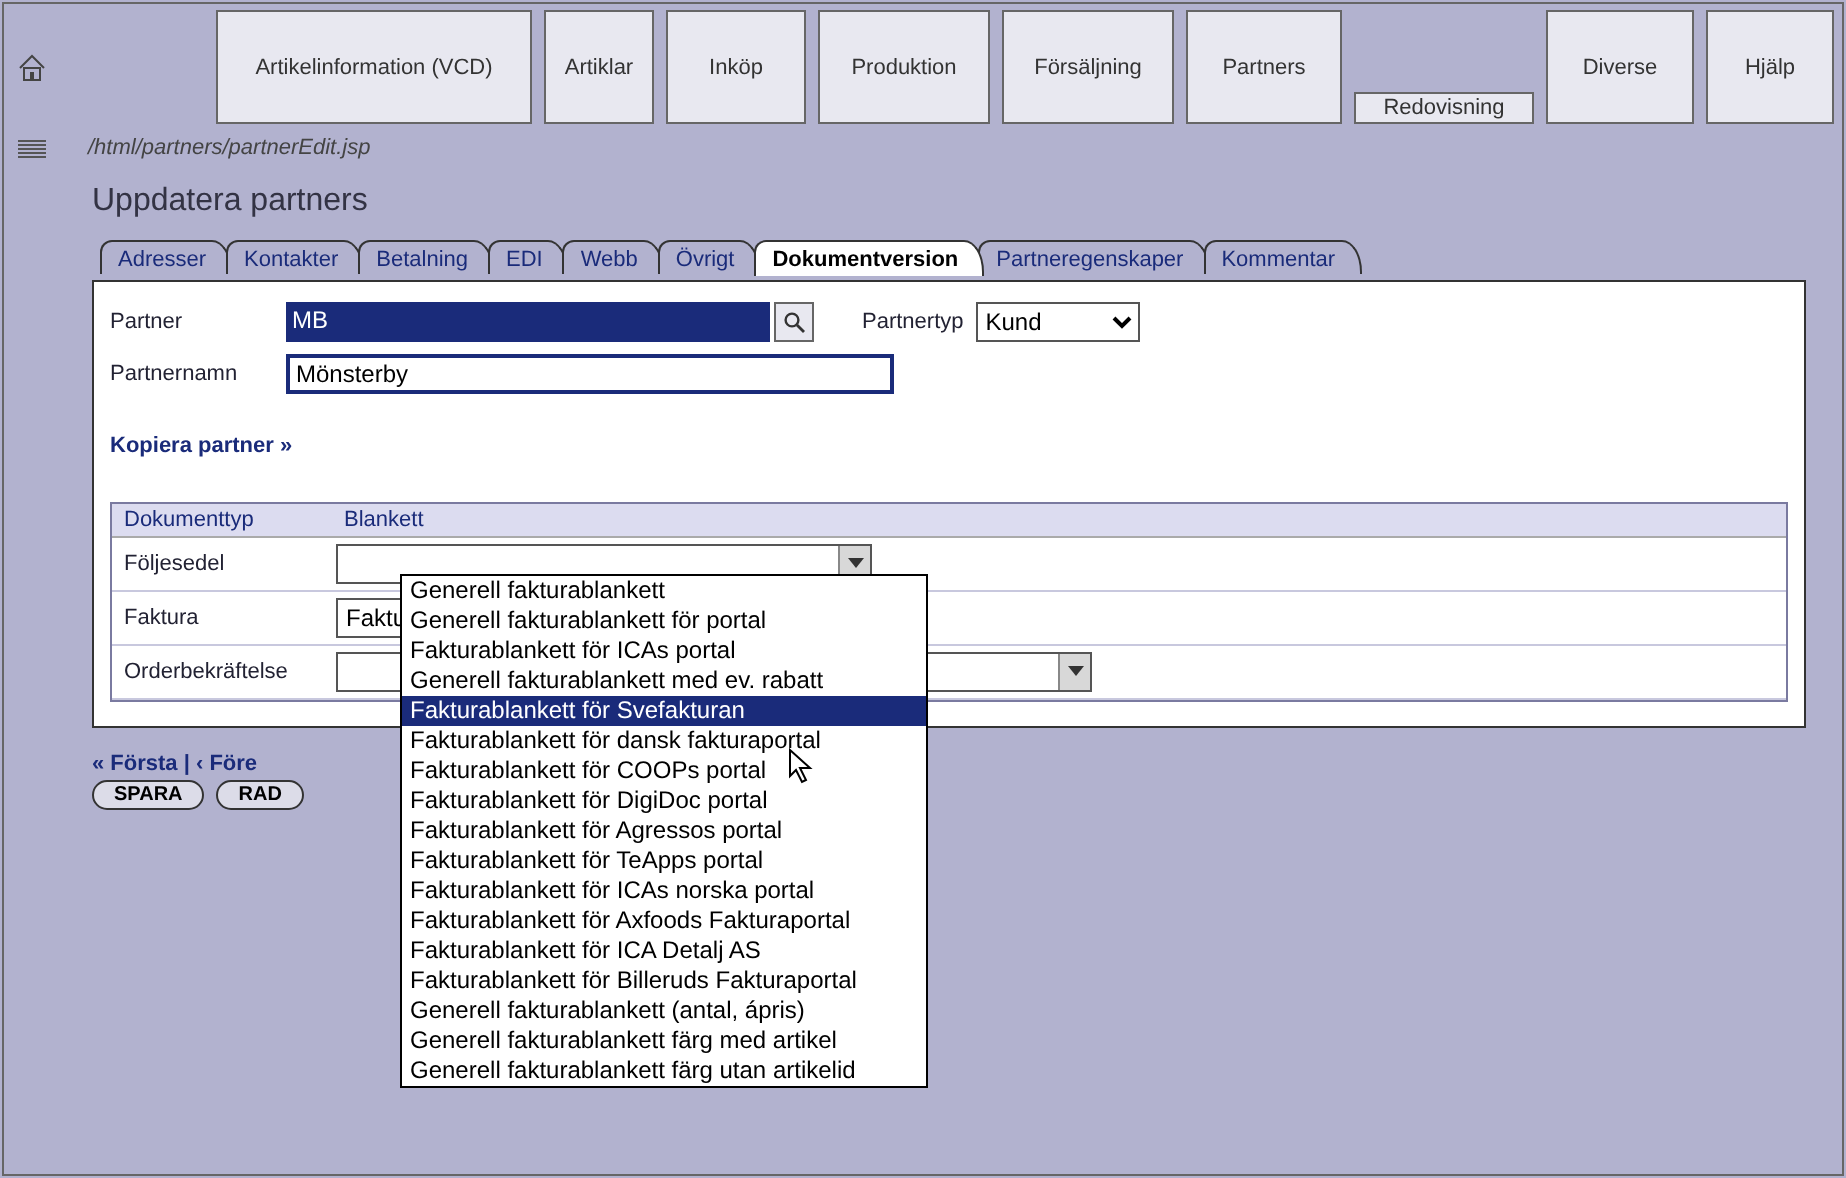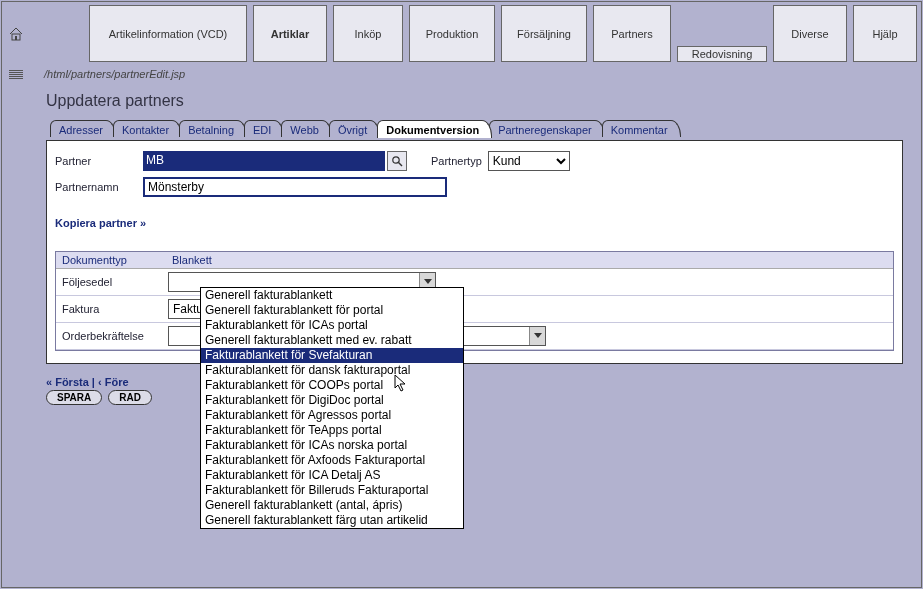--- a/index.html
+++ b/index.html
@@ -272,21 +272,21 @@
   <div class="top-row">
     <div class="home-icon">
       <svg width="16" height="14" viewBox="0 0 16 14">
         <path d="M2 7 L8 1 L14 7" fill="none" stroke="#444" stroke-width="1"></path>
         <rect x="4" y="7" width="8" height="6" fill="none" stroke="#444"></rect>
         <rect x="7" y="9" width="2" height="4" fill="#444"></rect>
       </svg>
     </div>
     <div class="top-buttons" id="top-buttons">
         <button class="top-btn" style="width: 158px;">Artikelinformation (VCD)</button>
-        <button class="top-btn" style="width: 74px; font-weight: bold;">Artiklar</button>
+        <button class="top-btn" style="width: 55px;">Artiklar</button>
         <button class="top-btn" style="width: 70px;">Inköp</button>
         <button class="top-btn" style="width: 86px;">Produktion</button>
         <button class="top-btn" style="width: 86px;">Försäljning</button>
         <button class="top-btn" style="width: 78px;">Partners</button>
         <button class="top-btn" style="width: 90px; margin-top: 41px;">Redovisning</button>
         <button class="top-btn" style="width: 74px;">Diverse</button>
         <button class="top-btn" style="width: 64px;">Hjälp</button>
       </div>
   </div>
 
@@ -403,20 +403,21 @@
       <div class="opt">Fakturablankett för dansk fakturaportal</div>
       <div class="opt">Fakturablankett för COOPs portal</div>
       <div class="opt">Fakturablankett för DigiDoc portal</div>
       <div class="opt">Fakturablankett för Agressos portal</div>
       <div class="opt">Fakturablankett för TeApps portal</div>
       <div class="opt">Fakturablankett för ICAs norska portal</div>
       <div class="opt">Fakturablankett för Axfoods Fakturaportal</div>
       <div class="opt">Fakturablankett för ICA Detalj AS</div>
       <div class="opt">Fakturablankett för Billeruds Fakturaportal</div>
       <div class="opt">Generell fakturablankett (antal, ápris)</div>
+      <div class="opt">Generell fakturablankett färg med artikel</div>
       <div class="opt">Generell fakturablankett färg utan artikelid</div>
     </div>
 
   <div class="cursor-arrow">
     <svg width="14" height="20" viewBox="0 0 14 20">
       <path d="M1 1 L1 14 L4 11 L7 17 L9 16 L6 10 L11 10 Z" fill="#fff" stroke="#000" stroke-width="1"></path>
     </svg>
   </div>
 
 </div>

